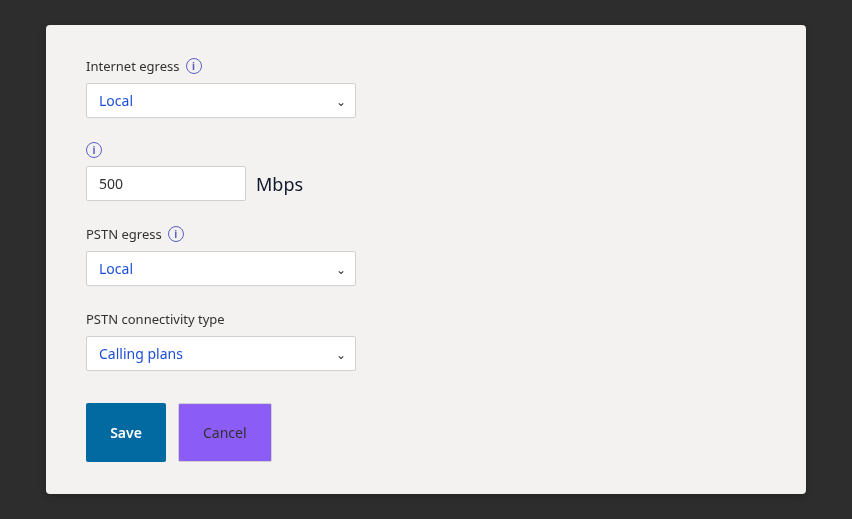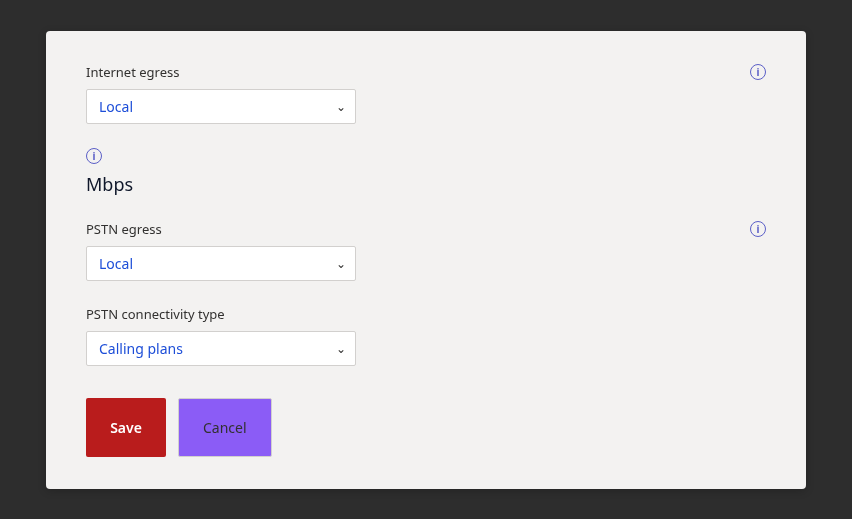--- a/index.html
+++ b/index.html
@@ -32,21 +32,20 @@
     }
 
     .form-label {
       display: flex;
       align-items: center;
       gap: 6px;
       font-size: 13px;
       color: #323130;
       margin-bottom: 8px;
       font-weight: 400;
-      justify-content: space-between;
     }
 
     .info-icon {
       display: inline-flex;
       align-items: center;
       justify-content: center;
       width: 16px;
       height: 16px;
       border-radius: 50%;
       border: 1.5px solid #5b5fc7;
@@ -111,21 +110,21 @@
     }
 
     .button-row {
       display: flex;
       gap: 12px;
       margin-top: 32px;
     }
 
     .btn-save {
       padding: 20px 24px;
-      background: #b91c1c;
+      background: #0369a1;
       color: #ffffff;
       border: none;
       border-radius: 2px;
       font-size: 14px;
       font-weight: 600;
       cursor: pointer;
       min-width: 80px;
     }
 
     .btn-cancel {
@@ -158,20 +157,21 @@
       </select>
       <span class="chevron-icon">⌄</span>
     </div>
   </div>
 
   <div class="form-group">
     <label class="form-label">
       <span class="info-icon" title="Information">i</span>
     </label>
     <div class="input-row">
+      <input type="text" class="text-input" value="500" style="">
       <span class="input-unit">Mbps</span>
     </div>
   </div>
 
   <div class="form-group">
     <label class="form-label">
       <span>PSTN egress</span>
       <span class="info-icon" title="Information">i</span>
     </label>
     <div class="select-wrapper">

